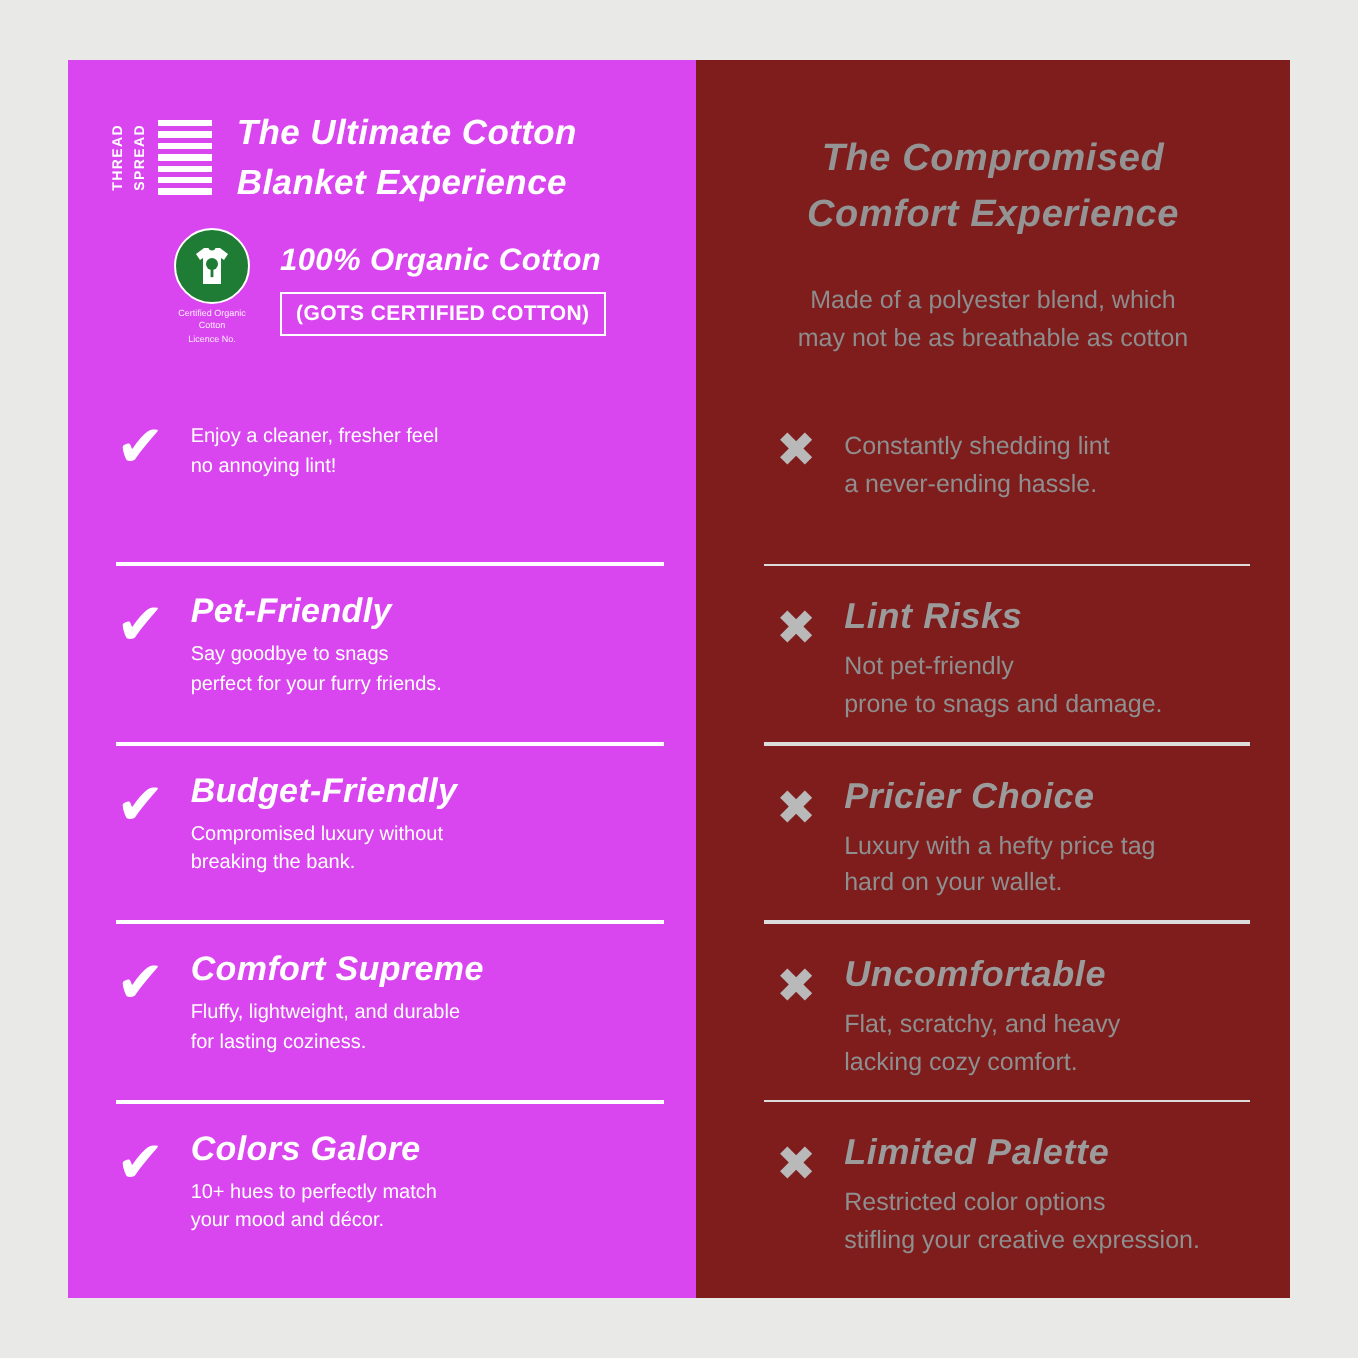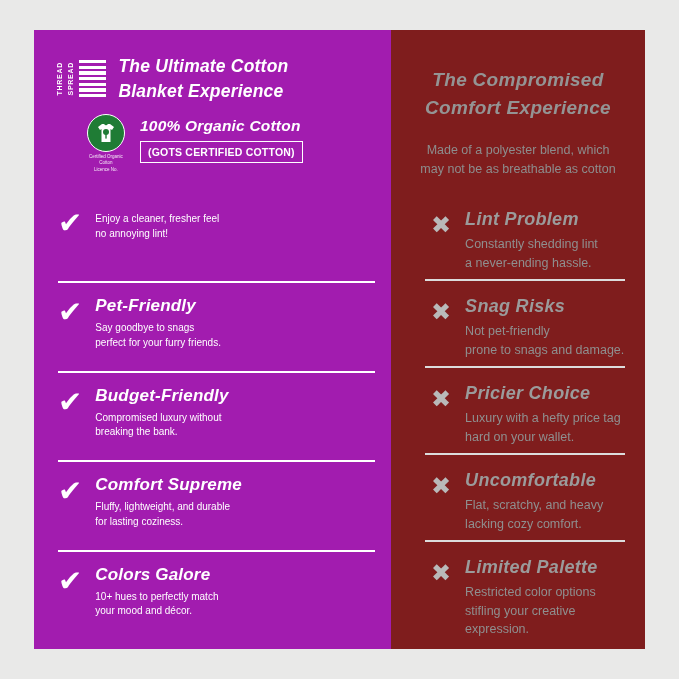--- a/index.html
+++ b/index.html
@@ -11,41 +11,41 @@
     overflow: hidden; position: relative;
   }
   .pre { white-space: pre-line; }
 
   .card {
     position: absolute; left: 34px; top: 30px;
     width: 611px; height: 619px;
     display: flex;
   }
   .panel { height: 100%; display: flex; flex-direction: column; }
-  .panel.blue { width: 357px; background: #a21caf; color: #ffffff; }
+  .panel.blue { width: 314px; background: #d946ef; color: #ffffff; }
   .panel.light { flex: 1; background: #7f1d1d; }
 
   
   .blue-header { height: 158px; padding: 24px 14px 0 20px; flex: none; }
   .brand-row { display: flex; align-items: center; }
   .brand-logo { display: flex; align-items: center; flex: none; }
   .brand-name {
     writing-mode: vertical-rl; transform: rotate(180deg);
     font-size: 7px; font-weight: bold; letter-spacing: 0.7px;
     line-height: 1.6; color: #fff; white-space: pre-line; text-align: center;
   }
   .stripes {
     display: inline-block; width: 27px; height: 38px; margin-left: 3px;
     background: repeating-linear-gradient(to bottom, #ffffff 0 3.2px, rgba(255,255,255,0) 3.2px 5.7px);
   }
   .blue-title {
     margin: 0 0 0 12px; font-size: 17.5px; font-style: italic; font-weight: bold;
     line-height: 1.4; letter-spacing: 0.2px;
   }
-  .organic-row { display: flex; align-items: flex-start; gap: 10px; margin-top: 11px; padding-left: 28px; }
+  .organic-row { display: flex; align-items: center; gap: 10px; margin-top: 11px; padding-left: 28px; }
   .gots-badge { display: flex; flex-direction: column; align-items: center; width: 48px; flex: none; }
   .gots-circle {
     width: 38px; height: 38px; border-radius: 50%;
     background: #1f7c35; border: 1.5px solid #ffffff;
     display: flex; align-items: center; justify-content: center;
   }
   .gots-small { font-size: 4.5px; line-height: 1.4; text-align: center; margin-top: 2px; opacity: 0.9; }
   .organic-heading { font-size: 15.5px; font-weight: bold; font-style: italic; margin-top: 3px; letter-spacing: 0.2px; }
   .organic-cert {
     display: inline-block; border: 1.5px solid #ffffff;
@@ -175,31 +175,30 @@
 Comfort Experience</h1>
       <p class="light-sub pre">Made of a polyester blend, which
 may not be as breathable as cotton</p>
     </header>
 
     <div class="rows">
 
       <div class="issue">
         <span class="cross-glyph">✖</span>
         <div>
-          <h2>Lint Problem</h2>
           <p class="pre">Constantly shedding lint
 a never-ending hassle.</p>
         </div>
       </div>
       <div class="divider light-line"></div>
 
       <div class="issue">
         <span class="cross-glyph">✖</span>
         <div>
-          <h2>Snag Risks</h2>
+          <h2>Lint Risks</h2>
           <p class="pre">Not pet-friendly
 prone to snags and damage.</p>
         </div>
       </div>
       <div class="divider light-line"></div>
 
       <div class="issue">
         <span class="cross-glyph">✖</span>
         <div>
           <h2>Pricier Choice</h2>

